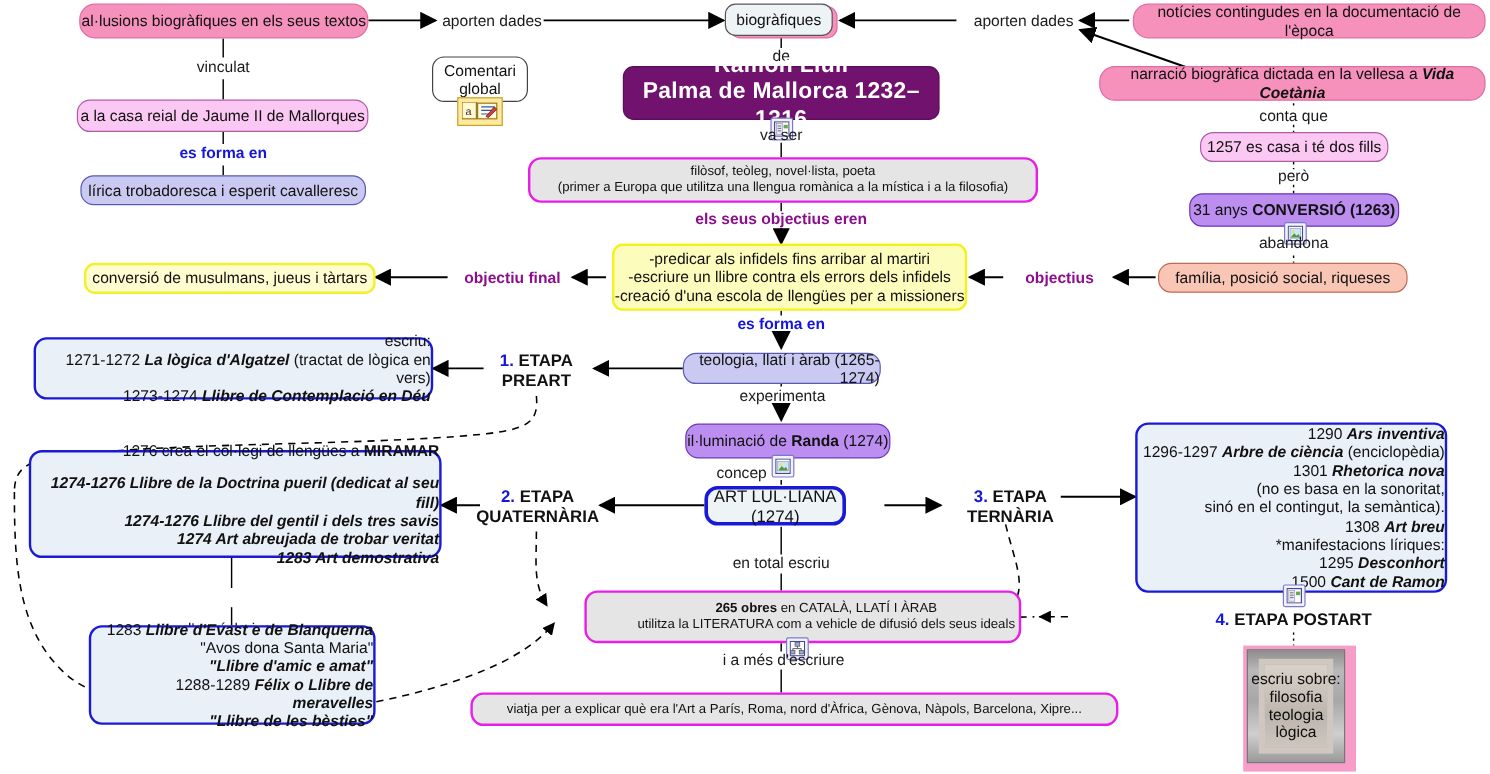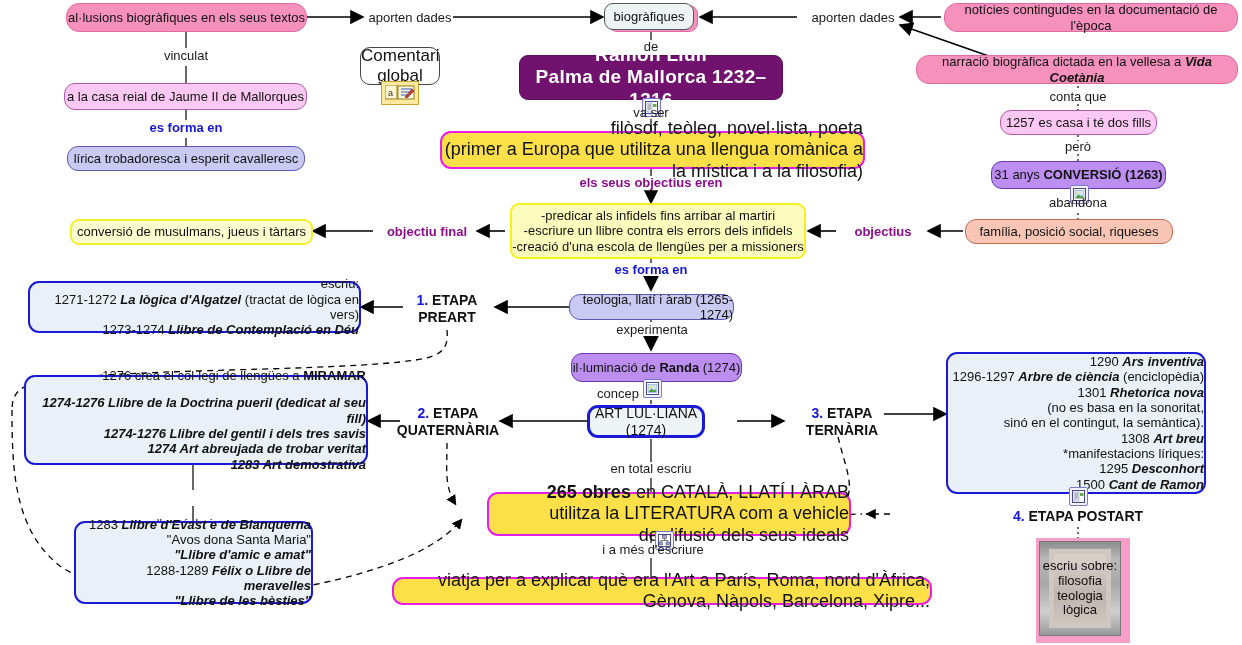--- a/index.html
+++ b/index.html
@@ -82,40 +82,39 @@
     font-size:13px;
   }
   .box-blue{
     background:#e9f0f7;
     border:2.5px solid #1a1ad6;
     border-radius:11px;
     font-size:13px;
     text-align:right;
   }
   .box-gray-magenta{
-    background:#fde047;
+    background:#e5e5e5;
     border:2.5px solid #e81ee8;
     border-radius:11px;
-    font-size:18px;
-    text-align:right;
+    font-size:11px;
   }
   .box-title{
     background:#70126e;
     border:1px solid #5c0d5a;
     border-radius:9px;
     color:#ffffff;
     font-weight:bold;
     font-size:19px;
     letter-spacing:.3px;
   }
   .box-comment{
     background:#ffffff;
     border:1.5px solid #444;
     border-radius:10px;
-    font-size:17px;
+    font-size:13px;
   }
   .art-box{
     background:#eef3f6;
     border:3px solid #1a1ad6;
     border-radius:11px;
     font-size:14px;
   }
 
   
   .lbl{

